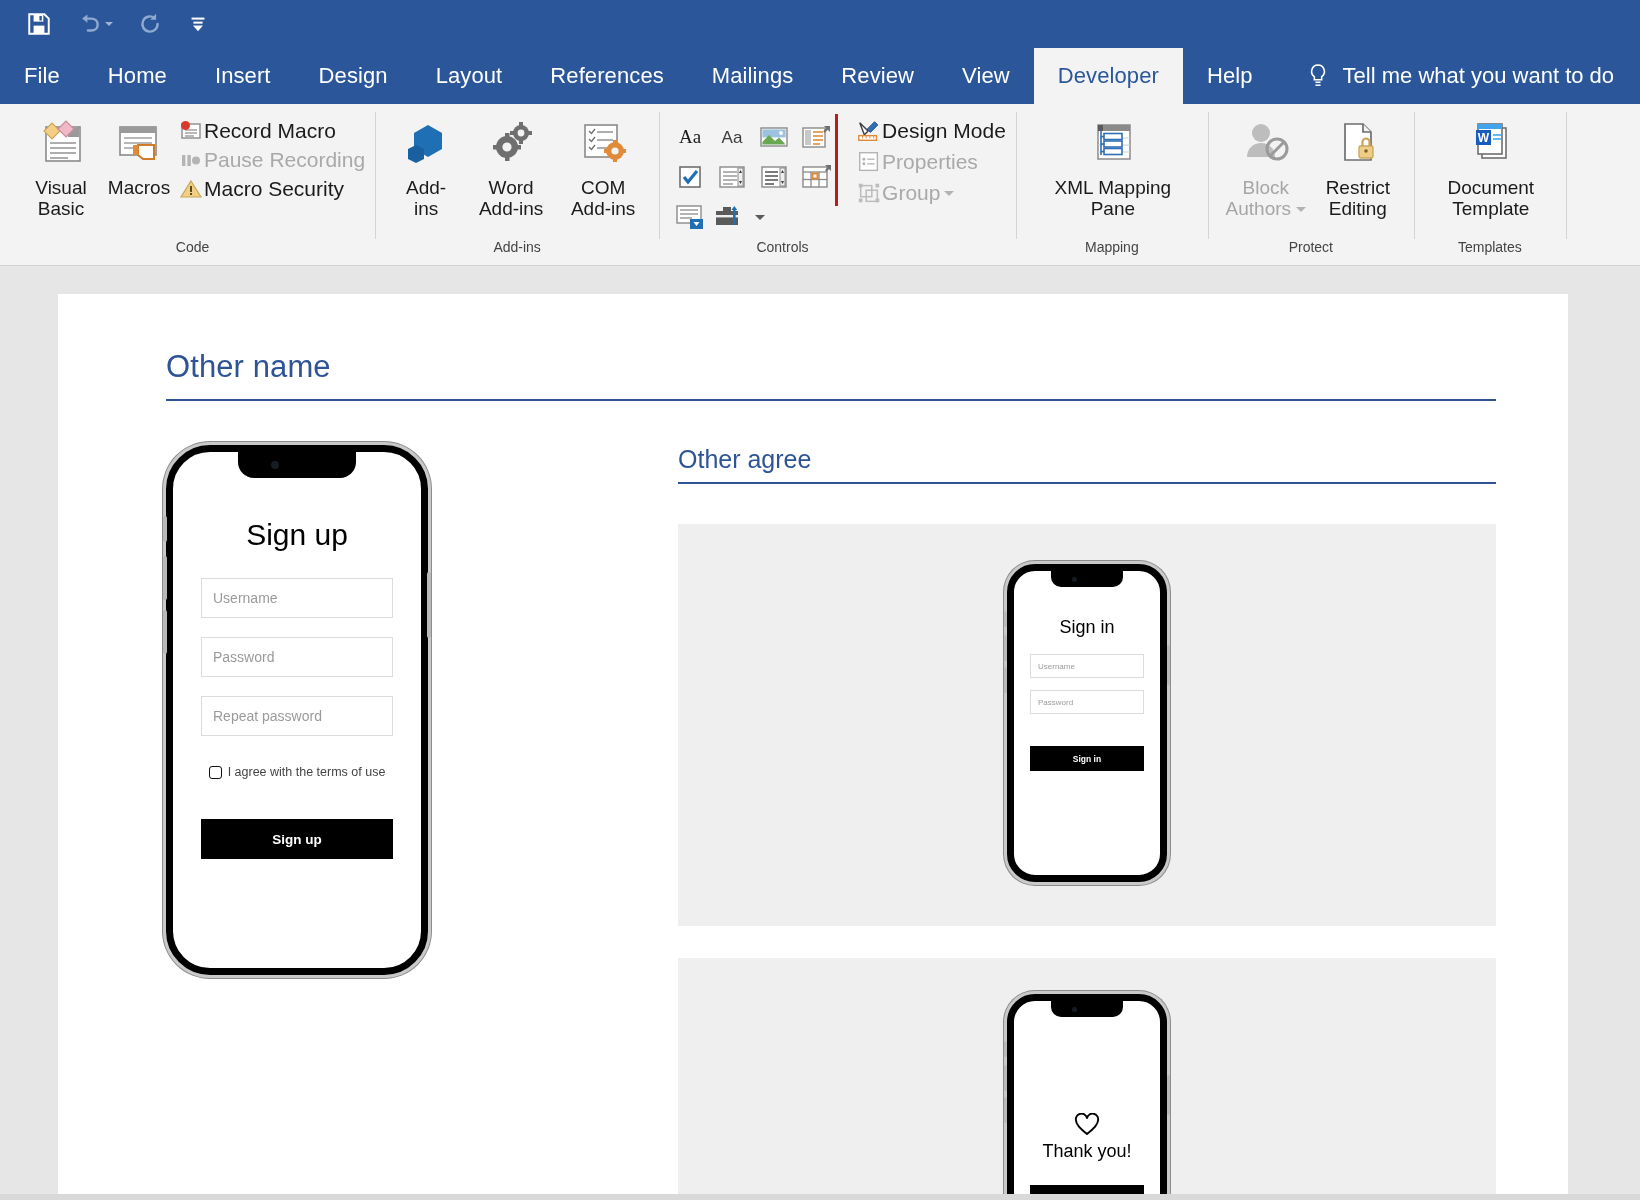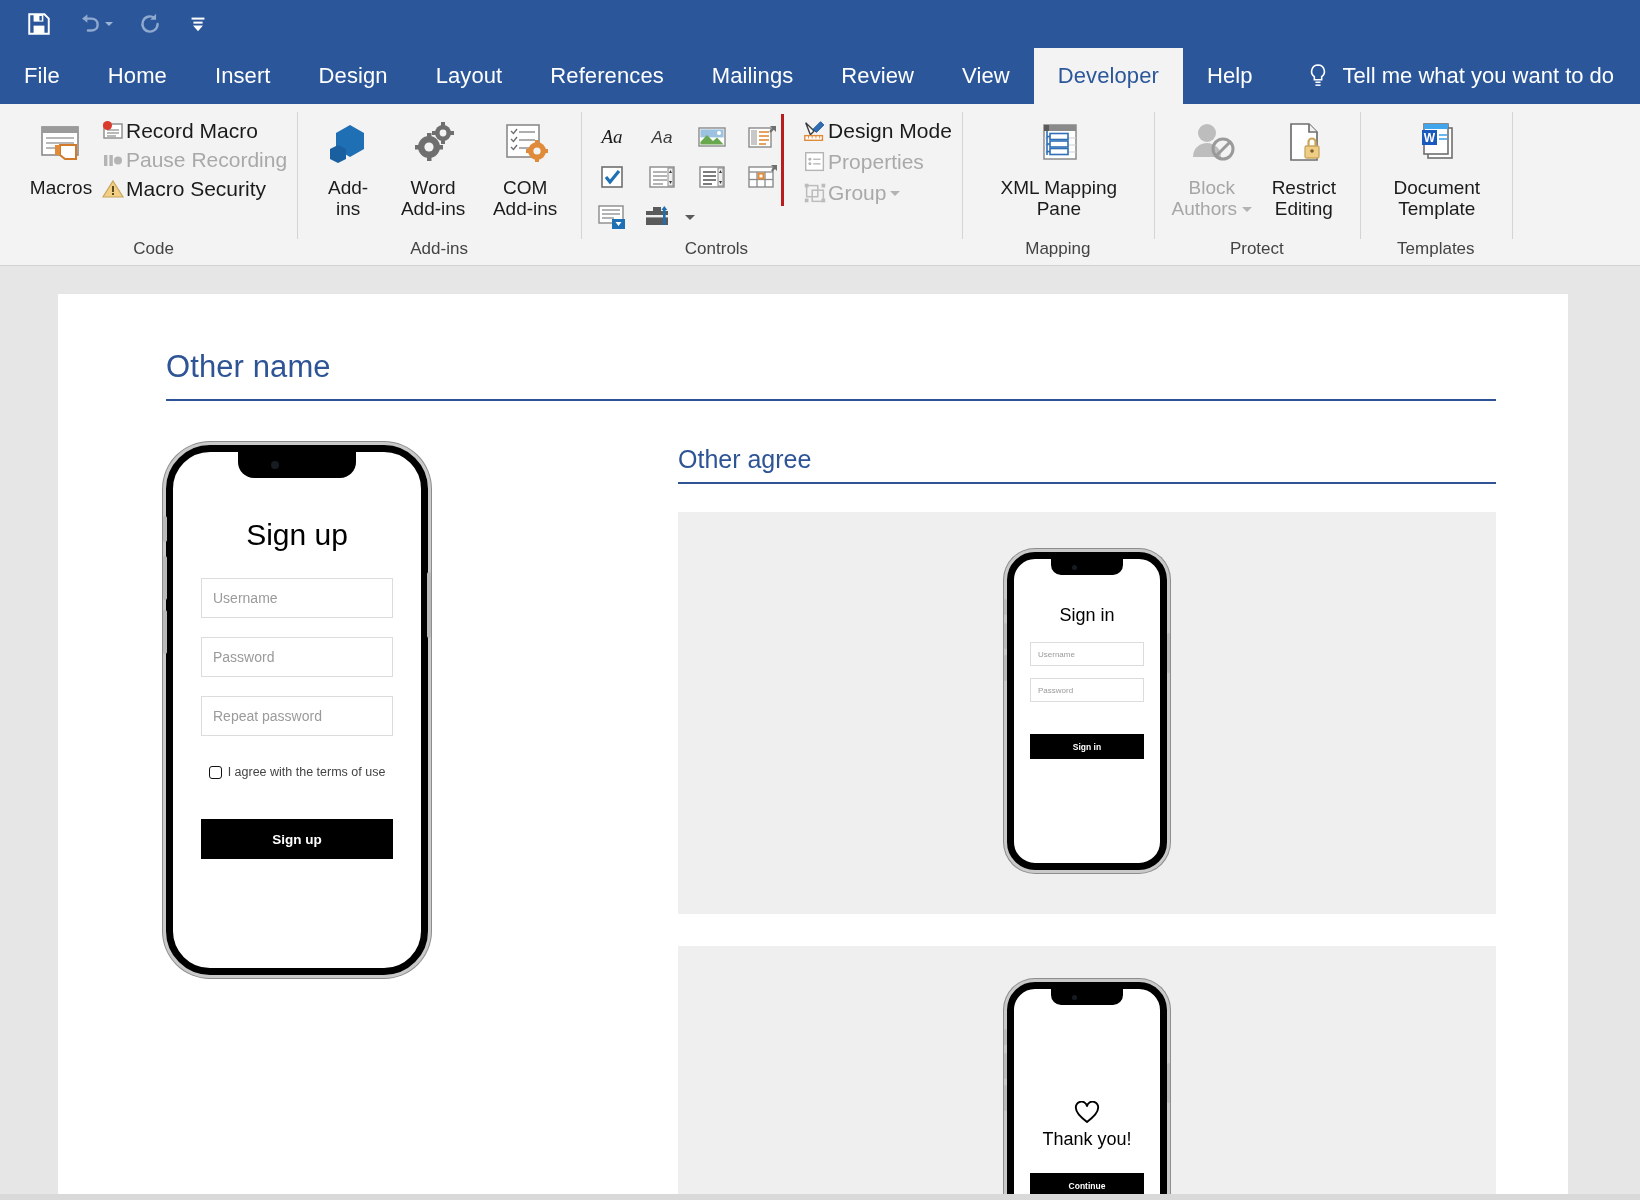--- a/index.html
+++ b/index.html
@@ -45,21 +45,21 @@
     display: flex; align-items: stretch;
     border-bottom: 1px solid #d2d2d2;
     position: relative;
   }
   .rgroup { position: relative; display: flex; flex-direction: column; padding: 4px 0 0 0; }
   .rgroup + .rgroup::before {
     content:""; position:absolute; left:0; top:8px; bottom:26px; width:1px; background:#d4d4d4;
   }
   .rgroup-body { flex:1; display:flex; align-items:flex-start; padding: 6px 10px 0 12px; }
   .rgroup-label {
-    text-align:center; font-size:17px; color:#444; padding-bottom:6px; height:26px;
+    text-align:center; font-size:14px; color:#444; padding-bottom:6px; height:26px;
   }
 
   
   .bigbtn {
     width: 78px; display:flex; flex-direction:column; align-items:center;
     padding: 4px 2px; cursor:default;
   }
   .bigbtn .bi { height: 56px; display:flex; align-items:center; justify-content:center; }
   .bigbtn .bl { font-size: 19px; color:#1b1b1b; text-align:center; line-height:1.08; margin-top:4px; }
   .bigbtn.wide { width: 92px; }
@@ -67,21 +67,21 @@
   
   .smallcol { display:flex; flex-direction:column; gap:3px; padding-top:4px; }
   .smallrow { display:flex; align-items:center; gap:0; cursor:default; }
   .smallrow .sl { font-size:21px; color:#1b1b1b; white-space:nowrap; }
   .smallrow.disabled .sl { color:#a9a9a9; }
   .mini-ico { width:26px; height:26px; display:flex; align-items:center; justify-content:center; flex:none; }
   .dropcaret { width:0;height:0;border-left:5px solid transparent;border-right:5px solid transparent;border-top:5px solid #5a5a5a; margin-left:4px; }
   .dropcaret.dis { border-top-color:#b3b3b3; }
 
   
-  .ctrl-grid { display:grid; grid-template-columns: repeat(4, 38px); grid-auto-rows: 38px; gap: 2px 12px; padding-top:4px;font-style:italic; }
+  .ctrl-grid { display:grid; grid-template-columns: repeat(4, 38px); grid-auto-rows: 38px; gap: 2px 4px; padding-top:4px; }
   .ctrl-cell { display:flex; align-items:center; justify-content:center; cursor:default; }
 
   
   .canvas {
     position:absolute; left:0; right:0; top: 266px; bottom:0;
     background:#e6e6e6; overflow:hidden;
   }
   .page {
     position:absolute; left:58px; top:28px; width:1510px; min-height:1200px;
     background:#ffffff;
@@ -218,20 +218,37 @@
         <rect x="9.2" y="23.2" width="5.6" height="1.6" fill="#ffffff"></rect>
       </svg>
       <span>Tell me what you want to do</span>
     </div>
   </div>
 
   <div class="ribbon">
 
     <div class="rgroup" style="padding-left:10px;">
       <div class="rgroup-body">
+        <div class="bigbtn">
+          <div class="bi">
+            <svg width="58" height="54" viewBox="0 0 58 54">
+              <rect x="14" y="8" width="34" height="34" fill="#ffffff" stroke="#8a8a8a" stroke-width="1.6"></rect>
+              <rect x="36" y="9" width="11" height="9" fill="#9a9a9a"></rect>
+              <g stroke="#8a8a8a" stroke-width="1.4">
+                <line x1="18" y1="24" x2="44" y2="24"></line>
+                  <line x1="18" y1="29" x2="44" y2="29"></line>
+                <line x1="18" y1="34" x2="44" y2="34"></line>
+                  <line x1="18" y1="39" x2="36" y2="39"></line>
+              </g>
+              <path d="M12 12 L20 4 L28 12 L20 20 Z" fill="#f2cf84" stroke="#c9a65c" stroke-width="1.2"></path>
+              <path d="M26 10 L34 2 L42 10 L34 18 Z" fill="#efb9c8" stroke="#cb8b9f" stroke-width="1.2"></path>
+            </svg>
+          </div>
+          <div class="bl"><span>Visual</span><br><span>Basic</span></div>
+        </div>
 
         <div class="bigbtn">
           <div class="bi">
             <svg width="58" height="54" viewBox="0 0 58 54">
               <rect x="10" y="8" width="36" height="28" fill="#ffffff" stroke="#8a8a8a" stroke-width="1.6"></rect>
               <rect x="10" y="8" width="36" height="6" fill="#9a9a9a"></rect>
               <g stroke="#9a9a9a" stroke-width="1.4">
                 <line x1="14" y1="19" x2="42" y2="19"></line>
                   <line x1="14" y1="24" x2="42" y2="24"></line>
                 <line x1="14" y1="29" x2="30" y2="29"></line>
@@ -627,21 +644,21 @@
                   <span class="mk-check-label">I agree with the terms of use</span>
                 </div>
                 <div class="mk-btn">Sign up</div>
               </div>
             </div>
           </div>
 
           <div class="col-right">
             <h2 class="doc-h2">Other agree</h2>
 
-            <div class="state-panel" style="margin-top:28px; padding:40px 0 44px 0;">
+            <div class="state-panel" style="margin-top:40px; padding:40px 0 44px 0;">
               <div class="phone phone-sm">
                 <div class="notch">
                     <span class="cam"></span>
                   </div>
                 <div class="side-btn" style="top:40px; width:3px; height:16px;"></div>
                 <div class="side-btn" style="top:64px; width:3px; height:26px;"></div>
                 <div class="side-btn" style="top:96px; width:3px; height:26px;"></div>
                 <div class="side-btn r" style="top:74px; width:3px; height:40px;"></div>
                 <div class="screen">
                   <div class="mk-title">Sign in</div>

